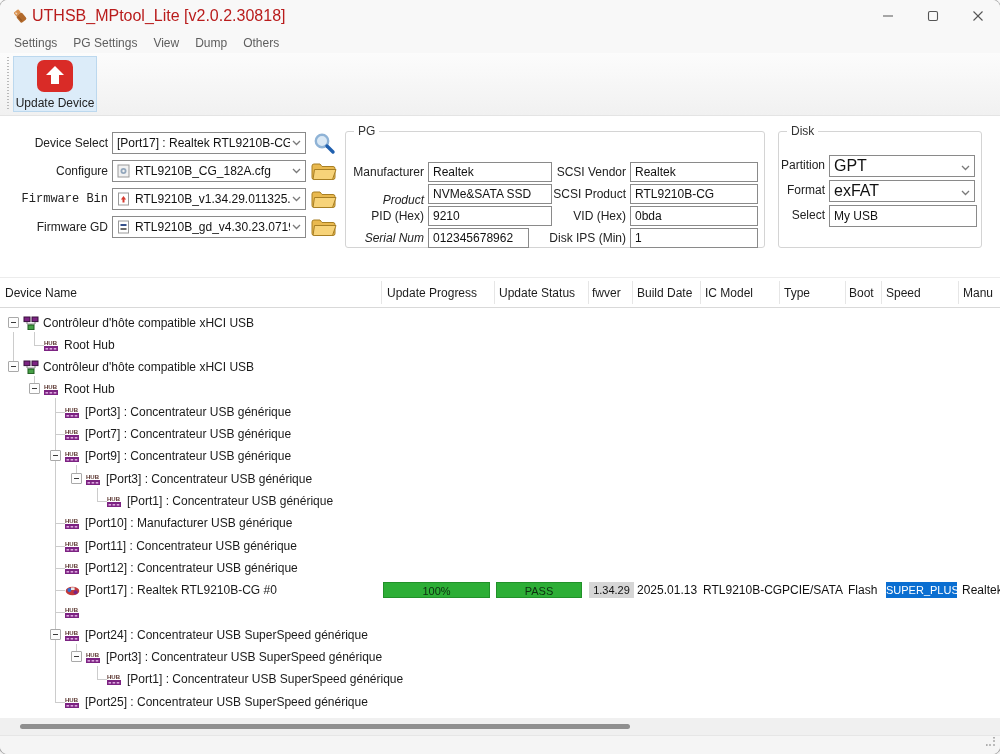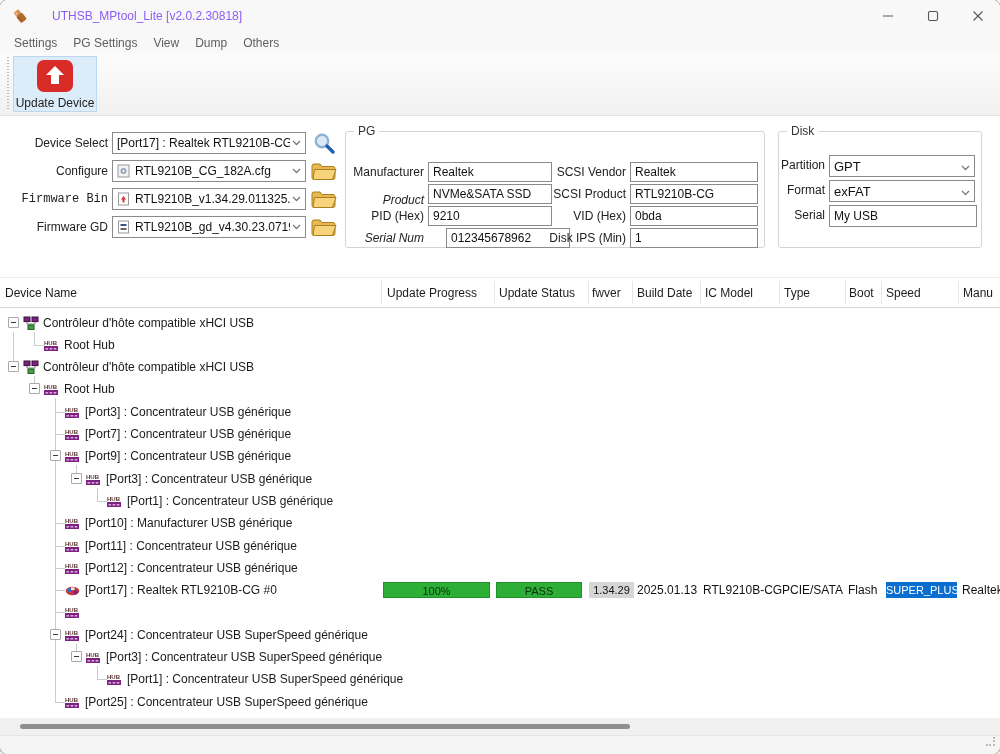--- a/index.html
+++ b/index.html
@@ -2,21 +2,21 @@
 <html style="--progress-green: #2dae36; --speed-blue: #0a6ed1; --fwver-bg: #d6d6d6; --update-icon-red: #d92b27; --button-highlight: #dcecf9;"><head>
 <meta charset="utf-8">
 <style>
   html,body{margin:0;padding:0;background:#fff;}
   *{box-sizing:border-box;font-family:"Liberation Sans",sans-serif;}
   .window{position:relative;width:1000px;height:754px;background:#fff;border-radius:8px;
     box-shadow:0 0 0 1px #aeaeae, 0 2px 10px rgba(0,0,0,.15);overflow:hidden;}
   
   .titlebar{position:absolute;left:0;top:0;right:0;height:32px;background:#f8f8f8;display:flex;align-items:center;}
   .app-icon{margin-left:12px;width:16px;height:16px;flex:0 0 auto;}
-  .title-text{margin-left:24px;font-size:12px;color:#8b5cf6;}
+  .title-text{margin-left:4px;font-size:16px;color:#b91c1c;}
   .win-controls{margin-left:auto;display:flex;height:100%;}
   .win-btn{width:45px;height:100%;display:flex;align-items:center;justify-content:center;color:#555;}
   
   .menubar{position:absolute;left:0;top:32px;right:0;height:21px;background:#f8f8f8;display:flex;align-items:center;padding-left:6px;}
   .menu-item{font-size:12px;color:#5e5e5e;padding:0 8px;}
   
   .toolbar{position:absolute;left:0;top:53px;right:0;height:63px;background:linear-gradient(#fcfcfc,#f1f1f1);border-bottom:1px solid #e4e4e4;}
   .gripper{position:absolute;left:7px;top:4px;bottom:4px;width:3px;
     background:repeating-linear-gradient(#b9b9b9 0 1px,transparent 1px 3px);width:2px;}
   .update-btn{position:absolute;left:13px;top:3px;width:84px;height:56px;background:var(--button-highlight);
@@ -33,21 +33,21 @@
   .combo .combo-ic{flex:0 0 auto;margin-right:4px;display:flex;}
   .combo .combo-text{flex:1 1 auto;white-space:nowrap;overflow:hidden;}
   .combo .chevron{flex:0 0 auto;margin-left:2px;display:flex;}
   .trail-btn{position:absolute;left:310px;width:28px;height:26px;display:flex;align-items:center;justify-content:center;background:transparent;border:none;padding:0;}
   
   .groupbox{position:absolute;border:1px solid #d4d4d4;border-radius:3px;background:transparent;}
   .legend{position:absolute;top:-8px;left:8px;background:#fff;padding:0 4px;font-size:12px;color:#333;}
   .gb-label{position:absolute;text-align:right;font-size:12px;color:#222;line-height:20px;}
   .gb-input{position:absolute;height:20px;border:1px solid #8a8a8a;font-size:12px;color:#111;padding:0 4px;background:#fff;}
   .gb-combo{position:absolute;height:22px;border:1px solid #8a8a8a;background:#fff;display:flex;align-items:center;
-    font-size:13px;color:#111;padding:0 4px;}
+    font-size:16px;color:#111;padding:0 4px;}
   .gb-combo .combo-text{flex:1;}
   
   .grid-header{position:absolute;left:0;top:277px;right:0;height:31px;background:#fff;border-top:1px solid #ececec;border-bottom:1px solid #d9d9d9;}
   .col-label{position:absolute;top:0;height:31px;line-height:31px;font-size:12px;color:#1c1c1c;white-space:nowrap;}
   .col-sep{position:absolute;top:3px;bottom:3px;width:1px;background:#e6e6e6;}
   
   .tree{position:absolute;left:0;top:308px;right:0;height:410px;background:#fff;overflow:hidden;}
   .tree-row{position:absolute;left:0;width:100%;height:22px;}
   .tree-label{position:absolute;top:0;height:22px;line-height:22px;font-size:12px;color:#1a1a1a;white-space:nowrap;}
   .tree-ic{position:absolute;top:4px;}
@@ -217,21 +217,21 @@
         <input class="gb-input" value="Realtek" style="left: 284px; width: 128px; top: 30px;">
         <div class="gb-label" style="left: 0px; width: 78px; top: 58px; font-style: italic;">Product</div>
         <input class="gb-input" value="NVMe&amp;SATA SSD" style="left: 82px; width: 124px; top: 52px;">
         <div class="gb-label" style="left: 150px; width: 130px; top: 52px;">SCSI Product</div>
         <input class="gb-input" value="RTL9210B-CG" style="left: 284px; width: 128px; top: 52px;">
         <div class="gb-label" style="left: 0px; width: 78px; top: 74px;">PID (Hex)</div>
         <input class="gb-input" value="9210" style="left: 82px; width: 124px; top: 74px;">
         <div class="gb-label" style="left: 150px; width: 130px; top: 74px;">VID (Hex)</div>
         <input class="gb-input" value="0bda" style="left: 284px; width: 128px; top: 74px;">
         <div class="gb-label" style="left: 0px; width: 78px; top: 96px; font-style: italic;">Serial Num</div>
-        <input class="gb-input" value="012345678962" style="left: 82px; width: 124px; top: 96px; margin-left: 18px;">
+        <input class="gb-input" value="012345678962" style="left: 82px; width: 101px; top: 96px;">
         <div class="gb-label" style="left: 150px; width: 130px; top: 96px;">Disk IPS (Min)</div>
         <input class="gb-input" value="1" style="left: 284px; width: 128px; top: 96px;">
       </div>
   </div>
 
   <div class="groupbox" style="left:778px;top:131px;width:204px;height:117px;">
     <span class="legend">Disk</span>
     <div id="disk-fields">
         <div class="gb-label" style="left: 0px; width: 46px; top: 23px;">Partition</div>
         <div class="gb-combo" style="left: 50px; width: 146px; top: 23px;">
@@ -240,21 +240,21 @@
               <polyline points="1,1 4.5,4.5 8,1" fill="none" stroke="#7a7a7a" stroke-width="1.3"></polyline>
             </svg></span>
         </div>
         <div class="gb-label" style="left: 0px; width: 46px; top: 48px;">Format</div>
         <div class="gb-combo" style="left: 50px; width: 146px; top: 48px;">
           <span class="combo-text">exFAT</span>
           <span><svg width="9" height="6" viewBox="0 0 9 6">
               <polyline points="1,1 4.5,4.5 8,1" fill="none" stroke="#7a7a7a" stroke-width="1.3"></polyline>
             </svg></span>
         </div>
-        <div class="gb-label" style="left: 0px; width: 46px; top: 73px;">Serial</div>
+        <div class="gb-label" style="left: 0px; width: 46px; top: 73px;">Select</div>
         <input class="gb-input" value="My USB" style="left: 50px; width: 148px; top: 73px; height: 22px;">
       </div>
   </div>
 
   <div class="grid-header" id="grid-header">
       <div class="col-label" style="left: 5px;">Device Name</div>
       <div class="col-label" style="left: 387px;">Update Progress</div>
       <div class="col-label" style="left: 499px;">Update Status</div>
       <div class="col-label" style="left: 592px;">fwver</div>
       <div class="col-label" style="left: 637px;">Build Date</div>

